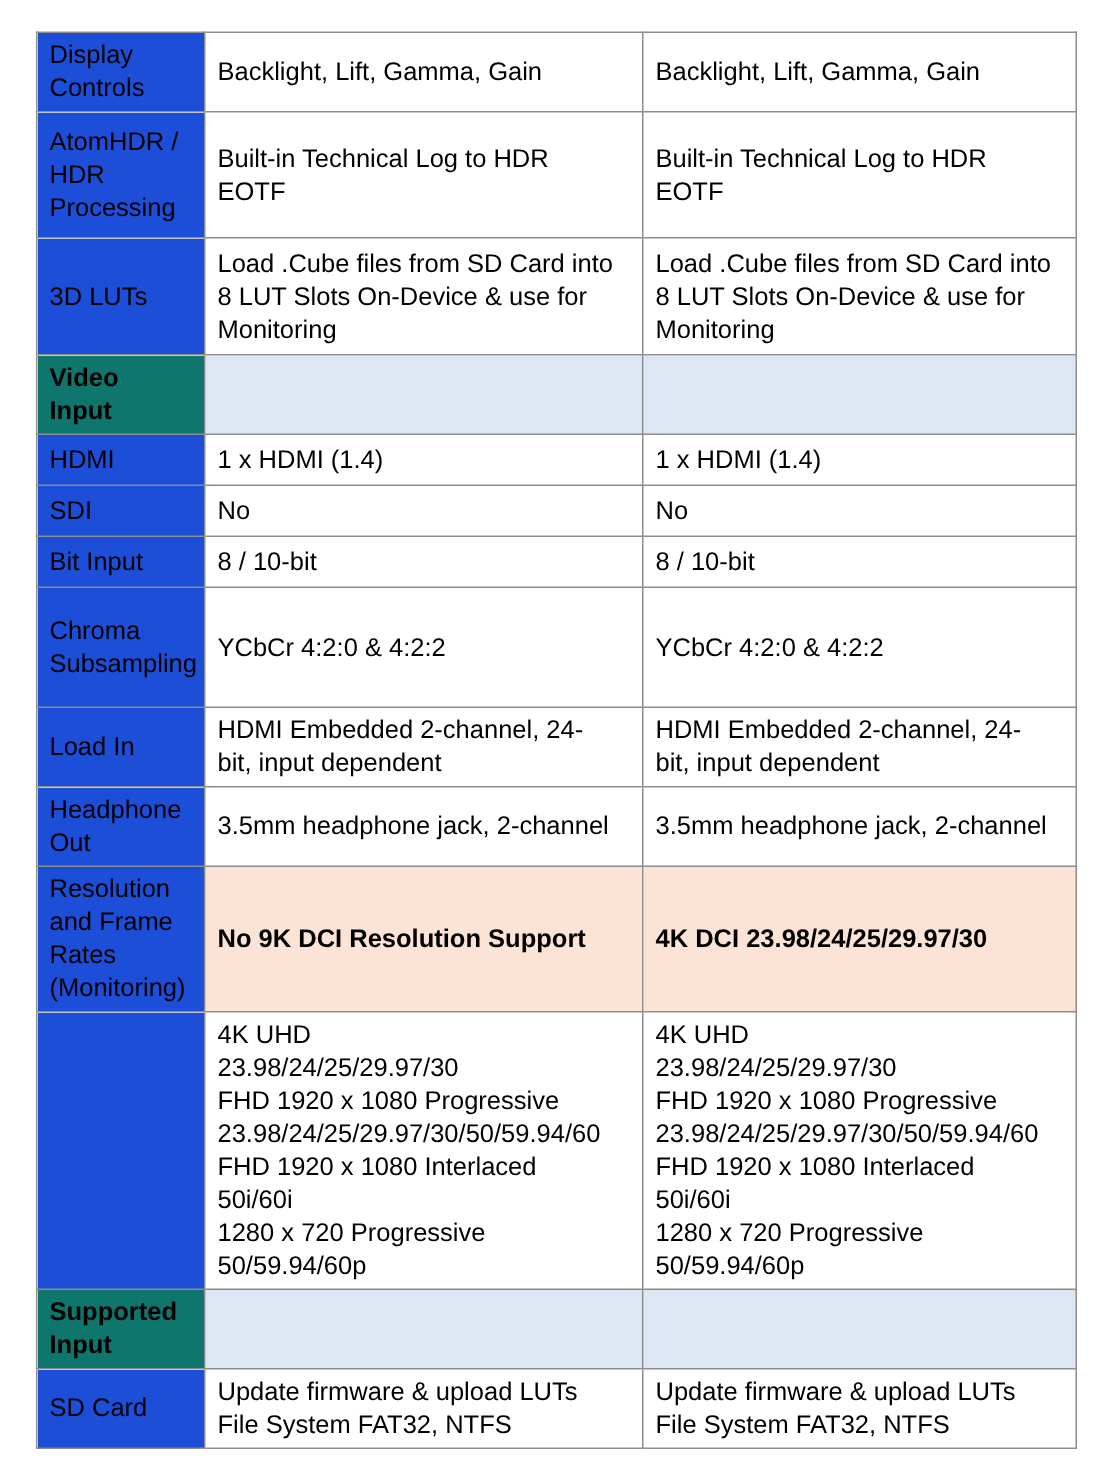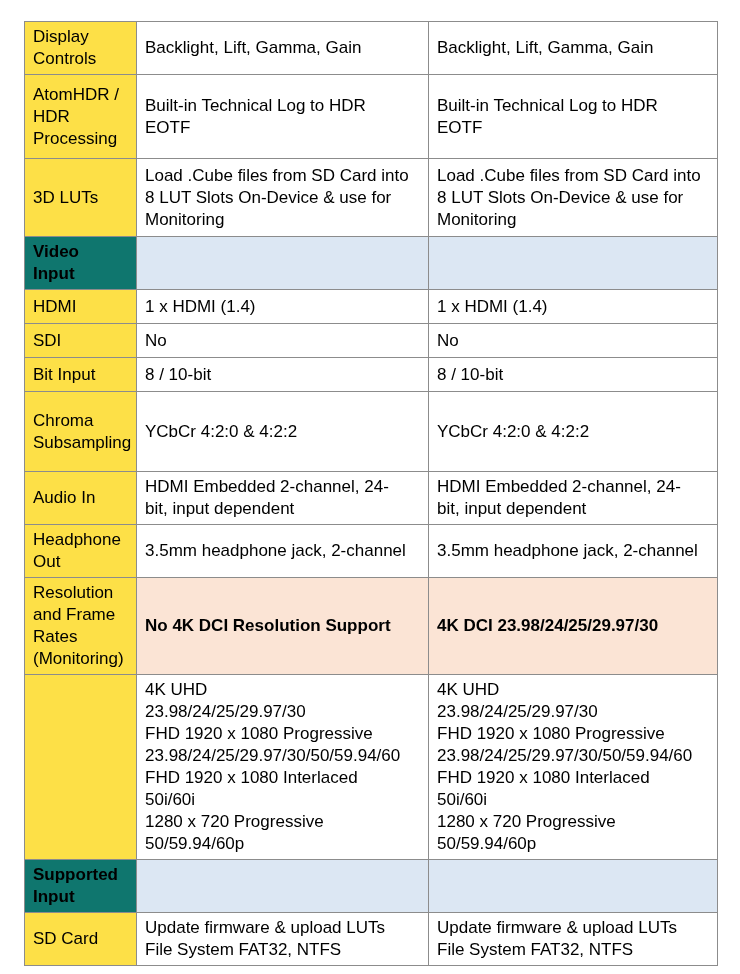--- a/index.html
+++ b/index.html
@@ -30,21 +30,21 @@
     line-height: 22px;
     font-weight: normal;
     text-align: left;
     vertical-align: middle;
     padding: 4px 8px;
     white-space: pre-line;
     overflow: hidden;
     color: #000000;
   }
   .spec th.lbl {
-    background: #fde047;
+    background: #1d4ed8;
   }
   .spec tr.section th {
     background: #0f766e;
     font-weight: bold;
   }
   .spec tr.section td {
     background: #dce7f3;
   }
   .spec td.hl {
     background: #fbe4d5;
@@ -116,40 +116,40 @@
       </tr>
 
       <tr style="height:80px">
         <th class="lbl">Chroma
 Subsampling</th>
         <td>YCbCr 4:2:0 &amp; 4:2:2</td>
         <td>YCbCr 4:2:0 &amp; 4:2:2</td>
       </tr>
 
       <tr style="height:53px">
-        <th class="lbl">Audio In</th>
+        <th class="lbl">Load In</th>
         <td>HDMI Embedded 2-channel, 24-
 bit, input dependent</td>
         <td>HDMI Embedded 2-channel, 24-
 bit, input dependent</td>
       </tr>
 
       <tr style="height:53px">
         <th class="lbl">Headphone
 Out</th>
         <td>3.5mm headphone jack, 2-channel</td>
         <td>3.5mm headphone jack, 2-channel</td>
       </tr>
 
       <tr style="height:97px">
         <th class="lbl">Resolution
 and Frame
 Rates
 (Monitoring)</th>
-        <td class="hl">No 4K DCI Resolution Support</td>
+        <td class="hl">No 9K DCI Resolution Support</td>
         <td class="hl">4K DCI 23.98/24/25/29.97/30</td>
       </tr>
 
       <tr style="height:184px">
         <th class="lbl"></th>
         <td>4K UHD
 23.98/24/25/29.97/30
 FHD 1920 x 1080 Progressive
 23.98/24/25/29.97/30/50/59.94/60
 FHD 1920 x 1080 Interlaced

